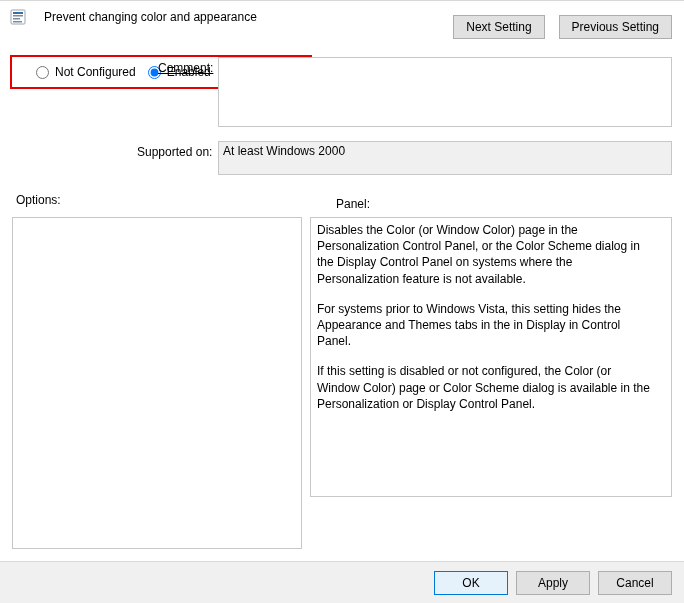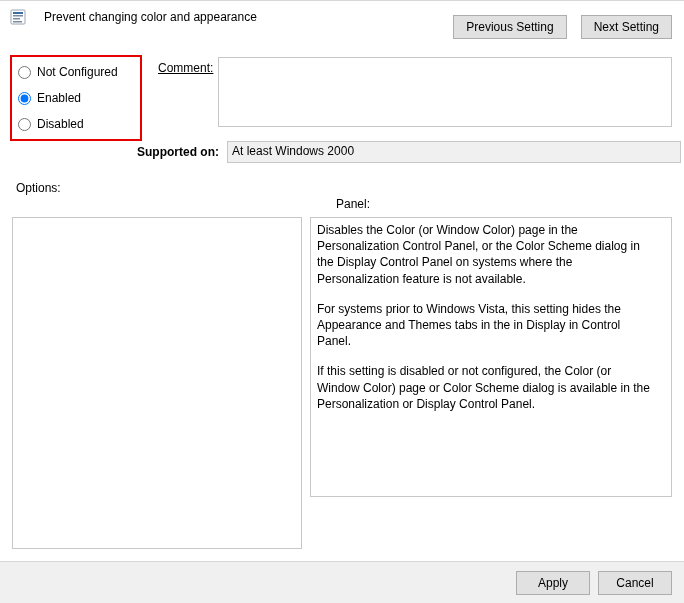--- a/index.html
+++ b/index.html
@@ -47,23 +47,23 @@
   }
   .btn.primary {
     background: #e5f1fb;
     border: 1px solid #0078d7;
   }
   .radio-group {
     position: absolute;
     top: 54px;
     left: 10px;
     border: 2px solid #e60000;
-    padding: 8px 22px 8px 6px;
-    display: flex;
-    flex-direction: column;
+    padding: 8px 22px 8px 24px;
+    display: flex;
+    flex-direction: row;
     gap: 12px;
   }
   .radio-row {
     display: flex;
     align-items: center;
     gap: 6px;
     cursor: pointer;
   }
   .radio-row input[type=radio] { margin: 0; width:13px; height:13px; }
   .label-comment {
@@ -83,39 +83,38 @@
     font-family: inherit;
     font-size: 12px;
     padding: 2px 18px 2px 4px;
     resize: none;
     overflow-y: scroll;
   }
   .label-supported {
     position: absolute;
     top: 144px;
     left: 137px;
-    font-weight: bold;
   }
   .supported-box {
     position: absolute;
     top: 140px;
-    left: 227px;
+    left: 218px;
     width: 454px;
-    height: 22px;
+    height: 34px;
     border: 1px solid #c7c7c7;
     background: #f0f0f0;
     font-family: inherit;
     font-size: 12px;
     padding: 2px 18px 2px 4px;
     color: #000;
     overflow-y: scroll;
   }
   .label-options {
     position: absolute;
-    top: 180px;
+    top: 192px;
     left: 16px;
   }
   .options-box {
     position: absolute;
     top: 216px;
     left: 12px;
     width: 290px;
     height: 332px;
     border: 1px solid #c7c7c7;
     background: #fff;
@@ -168,22 +167,22 @@
         <rect x="3" y="6" width="10" height="1.5" fill="#7a8aa0"></rect>
         <rect x="3" y="9" width="7" height="1.5" fill="#7a8aa0"></rect>
         <rect x="3" y="12" width="9" height="1.5" fill="#7a8aa0"></rect>
       </svg>
     </span>
     <span class="title-text">Prevent changing color and appearance</span>
   </div>
 </div>
 
 <div class="nav-buttons">
+  <button class="btn">Next Setting</button>
   <button class="btn">Previous Setting</button>
-  <button class="btn">Next Setting</button>
 </div>
 
 <div class="radio-group">
   <label class="radio-row">
     <input type="radio" name="state" style="">
     <span>Not Configured</span>
   </label>
   <label class="radio-row">
     <input type="radio" name="state" checked="" style="">
     <span>Enabled</span>
@@ -206,15 +205,16 @@
 <div class="options-box"></div>
 
 <div class="label-help">Panel:</div>
 <div class="help-box">
   <p>Disables the Color (or Window Color) page in the Personalization Control Panel, or the Color Scheme dialog in the Display Control Panel on systems where the Personalization feature is not available.</p>
   <p>For systems prior to Windows Vista, this setting hides the Appearance and Themes tabs in the in Display in Control Panel.</p>
   <p>If this setting is disabled or not configured, the Color (or Window Color) page or Color Scheme dialog is available in the Personalization or Display Control Panel.</p>
 </div>
 
 <div class="footer-bar">
+  <button class="btn primary">OK</button>
   <button class="btn">Apply</button>
   <button class="btn">Cancel</button>
 </div>
 
 </body></html>

